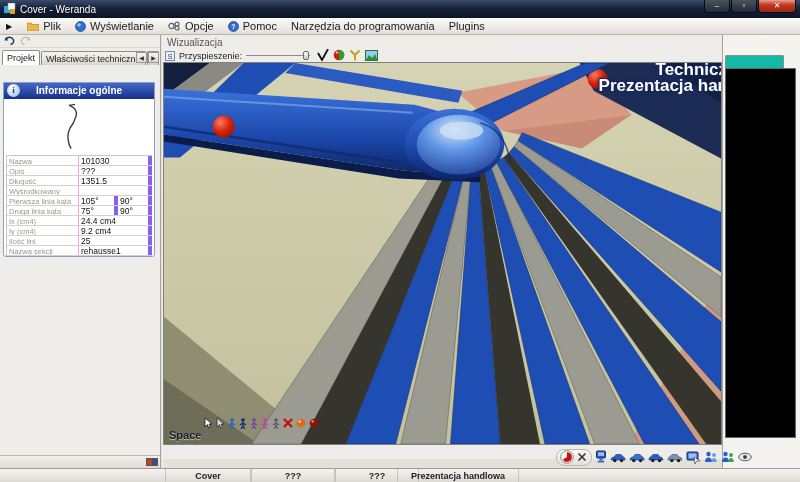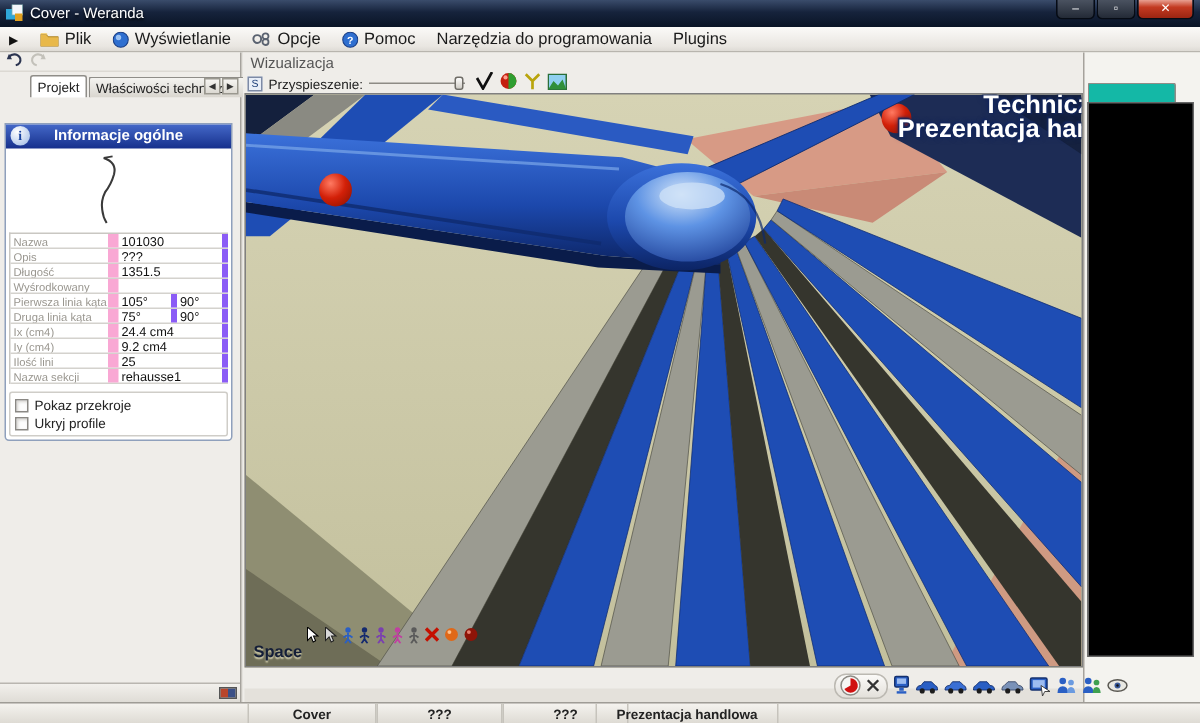--- a/index.html
+++ b/index.html
@@ -32,40 +32,40 @@
 
   
   .left-panel { position:absolute; left:0; top:0; width:161px; bottom:0;
     background:#efede9; border-right:1px solid #a5a29c; }
   .mini-toolbar { height:13px; display:flex; align-items:center; gap:5px; padding-left:4px;
     border-bottom:1px solid #dcd9d3; }
   .tabs-row { height:17px; display:flex; align-items:flex-end; padding-left:2px; position:relative; }
   .ltab { font-size:9px; color:#222; border:1px solid #8f8d88; border-bottom:none;
     background:linear-gradient(180deg,#f4f3f0,#d9d6cf); padding:2px 4px 1px 4px;
     border-radius:2px 2px 0 0; margin-right:1px; white-space:nowrap; }
-  .ltab.active { background:#fff; height:15px;margin-left:18px; }
+  .ltab.active { background:#fff; height:15px; }
   .ltab.clipped { max-width:36px; overflow:hidden; }
   .tab-scroll { position:absolute; right:1px; bottom:2px; display:flex; gap:1px; }
   .tab-scroll span { width:11px; height:11px; font-size:6px; line-height:11px; text-align:center;
     border:1px solid #9a988f; background:linear-gradient(180deg,#f6f5f2,#dcd9d2); color:#333; }
 
   .info-card { position:absolute; left:3px; top:47px; width:152px;
     border:1px solid #8fa0bc; background:#fff; border-radius:0 0 3px 3px; }
   .info-header { height:16px; background:linear-gradient(180deg,#4468c8,#16308c);
     color:#fff; font-size:10px; font-weight:bold; text-align:center; line-height:16px;
     position:relative; }
   .info-badge { position:absolute; left:3px; top:1px; width:13px; height:13px; border-radius:50%;
     background:radial-gradient(circle at 35% 30%,#ffffff,#b9cdec 70%,#8ca9d6);
     color:#17419e; font-size:9px; font-weight:bold; font-family:"Liberation Serif",serif;
     line-height:13px; text-align:center; }
   .sketch-box { height:52px; margin:2px; background:#fff; }
   .prop-table { margin:0 2px; border-top:1px solid #c9c7c2; border-left:1px solid #c9c7c2; }
   .prow { display:flex; height:10px; border-bottom:1px solid #d4d2cd; }
   .plabel { width:72px; font-size:7.5px; color:#9a9790; padding:1px 0 0 2px;
-    border-right:7px solid #f9a8d4; overflow:hidden; white-space:nowrap; }
+    border-right:1px solid #f9a8d4; overflow:hidden; white-space:nowrap; }
   .pval { flex:1; font-size:8.5px; color:#111; padding:0 0 0 2px; border-right:4px solid #8b5cf6;
     overflow:hidden; white-space:nowrap; }
   .pval.half { flex:none; width:39px; }
   .check-box-area { margin:5px 2px 2px 2px; border:1px solid #cfcdc8; border-radius:2px;
     padding:2px 0 2px 3px; }
   .chk-row { display:flex; align-items:center; gap:4px; height:12px; }
   .chk { width:9px; height:9px; border:1px solid #8a8884; background:#fdfdfd;
     box-shadow:inset 1px 1px 2px #d5d3cf; }
   .chk-label { font-size:9px; color:#222; }
   .left-bottom-strip { position:absolute; bottom:0; left:0; right:0; height:13px;
@@ -267,30 +267,20 @@
               <span class="pval">9.2 cm4</span>
             </div>
           <div class="prow">
               <span class="plabel">Ilość lini</span>
               <span class="pval">25</span>
             </div>
           <div class="prow">
               <span class="plabel">Nazwa sekcji</span>
               <span class="pval">rehausse1</span>
             </div>
-        </div>
-        <div class="check-box-area">
-          <div class="chk-row">
-            <span class="chk"></span>
-            <span class="chk-label">Pokaz przekroje</span>
-          </div>
-          <div class="chk-row">
-            <span class="chk"></span>
-            <span class="chk-label">Ukryj profile</span>
-          </div>
         </div>
       </div>
 
       <div class="left-bottom-strip">
         <span class="corner-icon"></span>
       </div>
     </div>
 
     <div class="viz-panel">
       <div class="panel-header">Wizualizacja</div>

